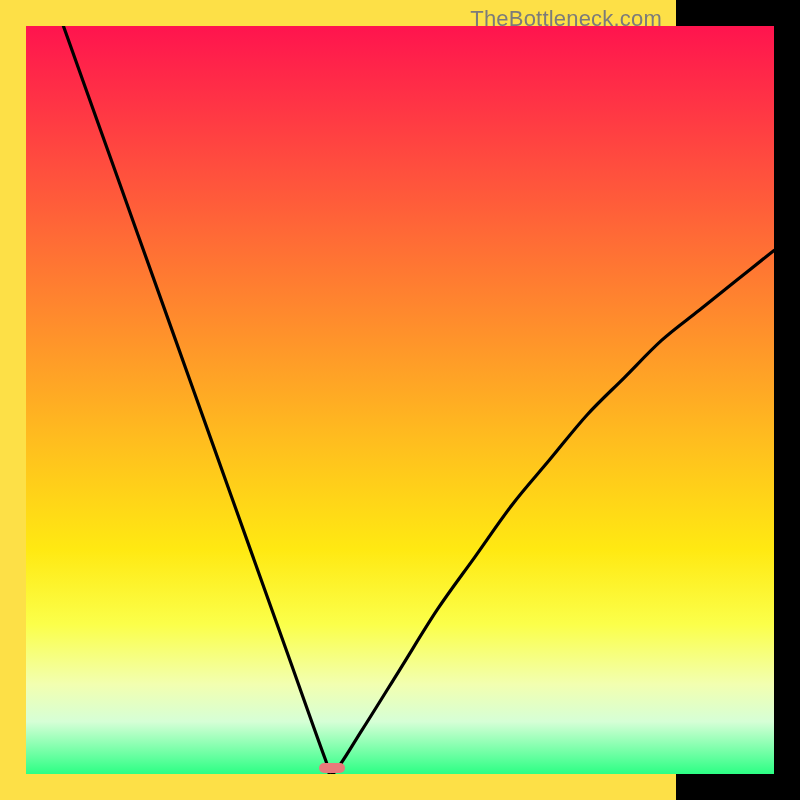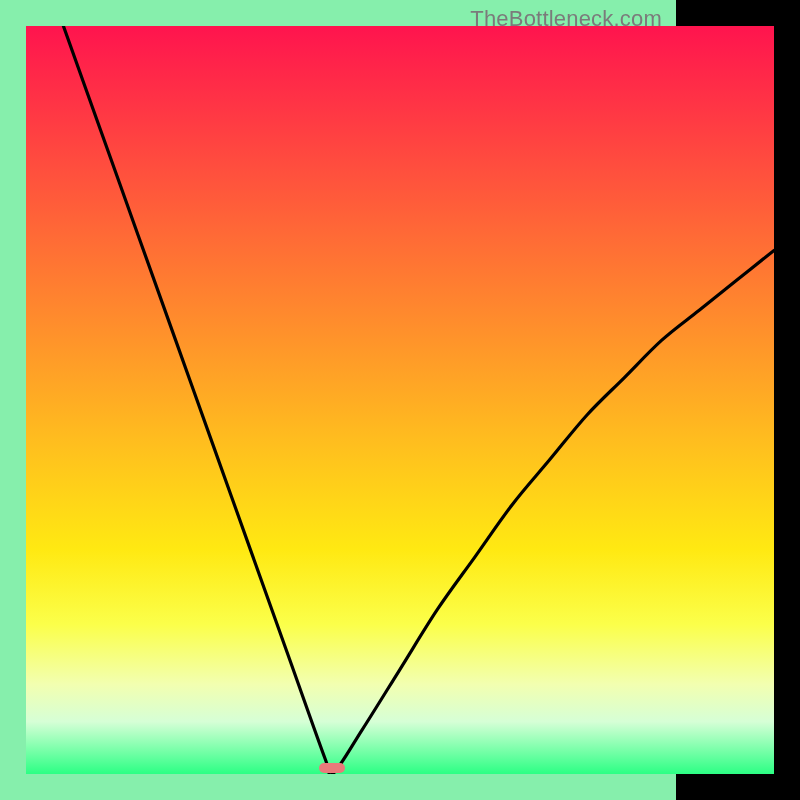--- a/index.html
+++ b/index.html
@@ -8,21 +8,21 @@
     width: 800px;
     height: 800px;
     background: #000;
     overflow: hidden;
     font-family: Arial, Helvetica, sans-serif;
   }
   .frame {
     position: relative;
     width: 676px;
     height: 800px;
-    background: #86efac;
+    background: #fde047;
     text-align: center;
   }
   .watermark {
     position: absolute;
     top: 6px;
     right: 14px;
     color: #7b7b7b;
     font-size: 22px;
     font-weight: 400;
     letter-spacing: 0.2px;

